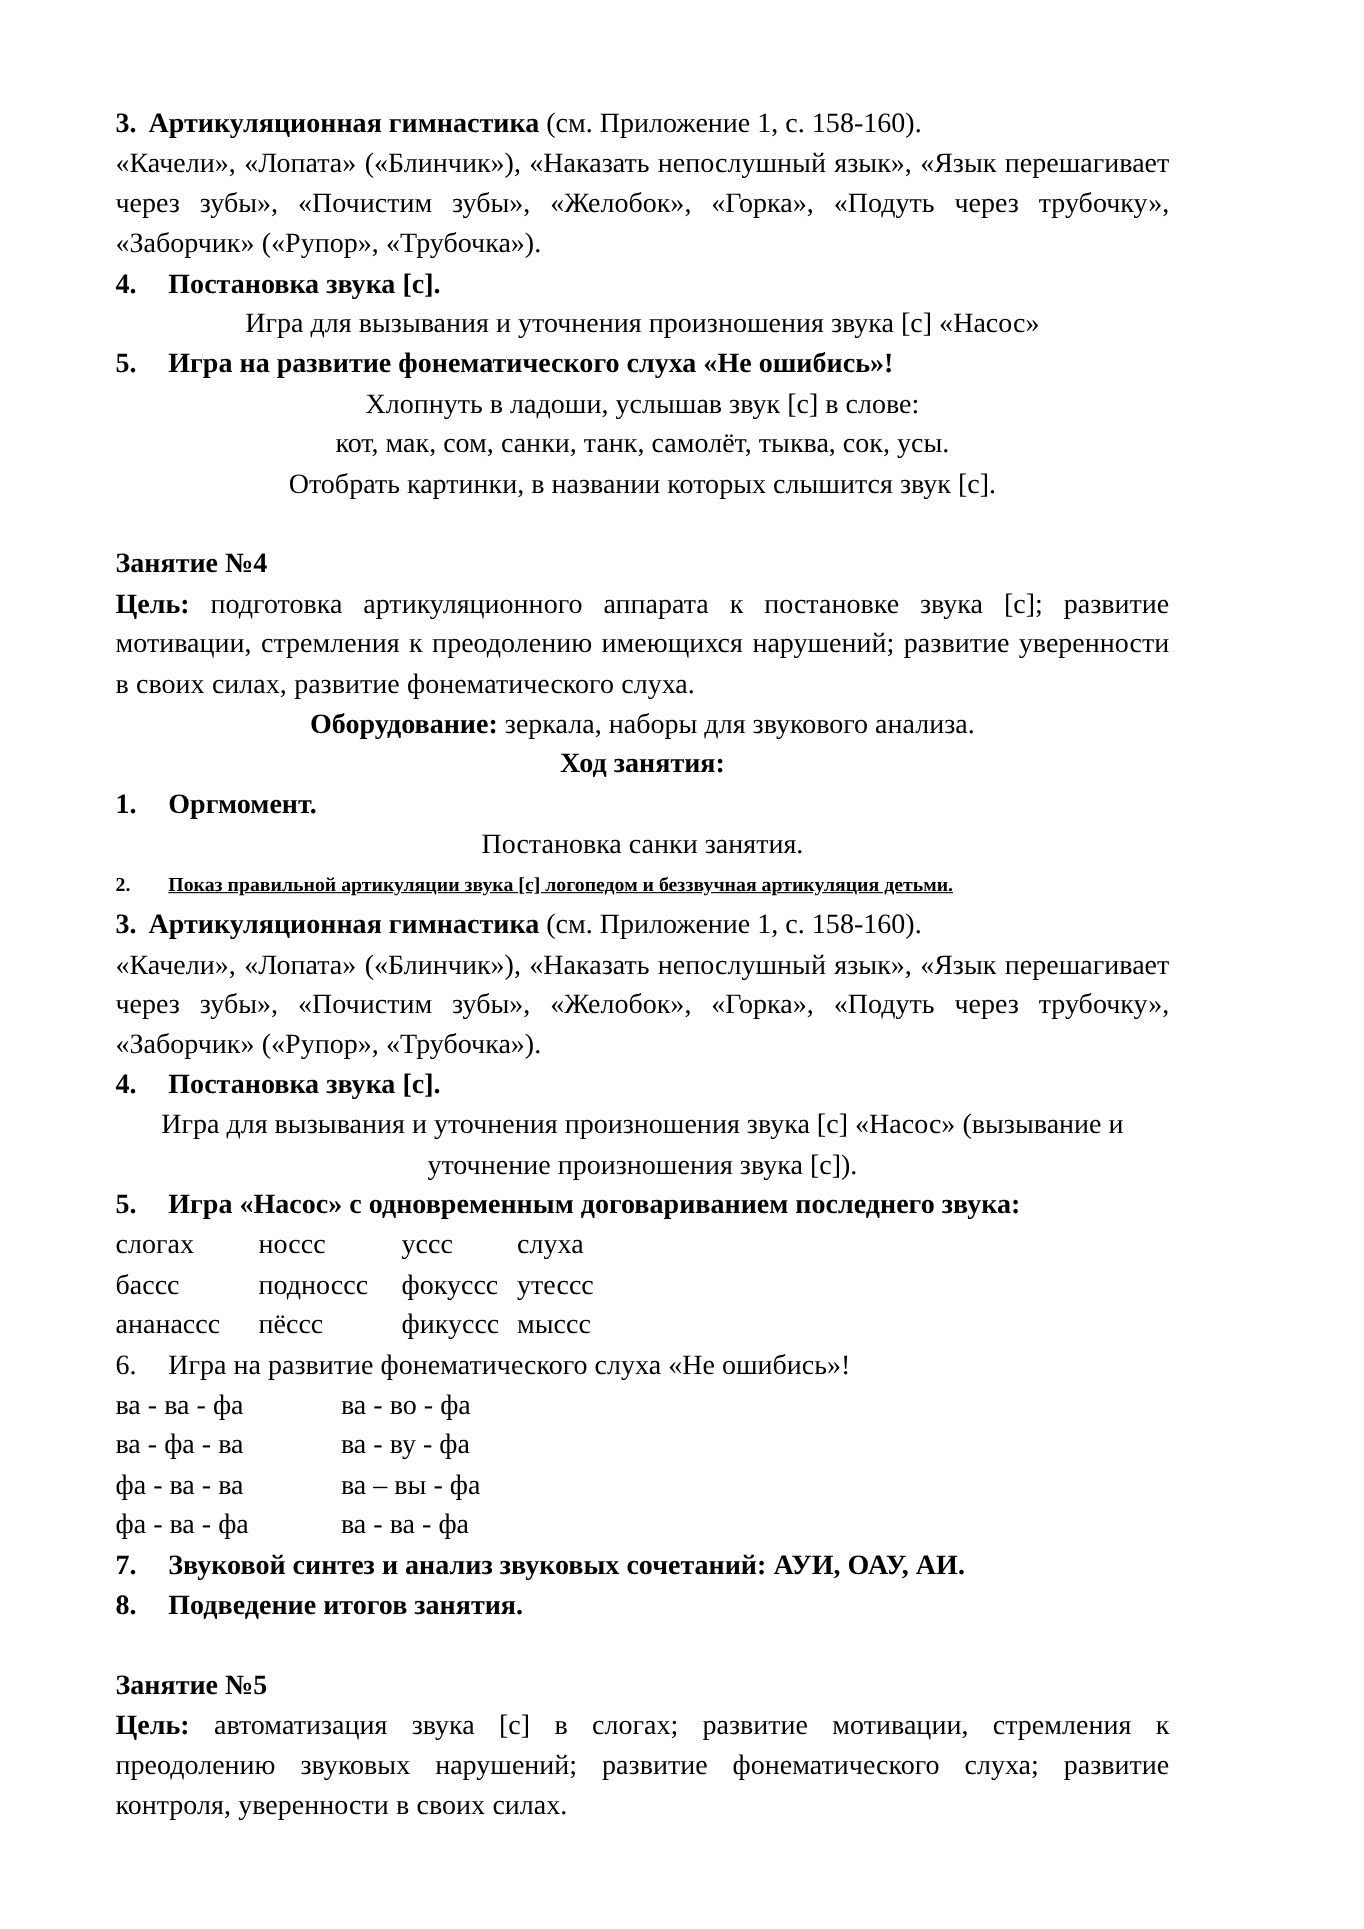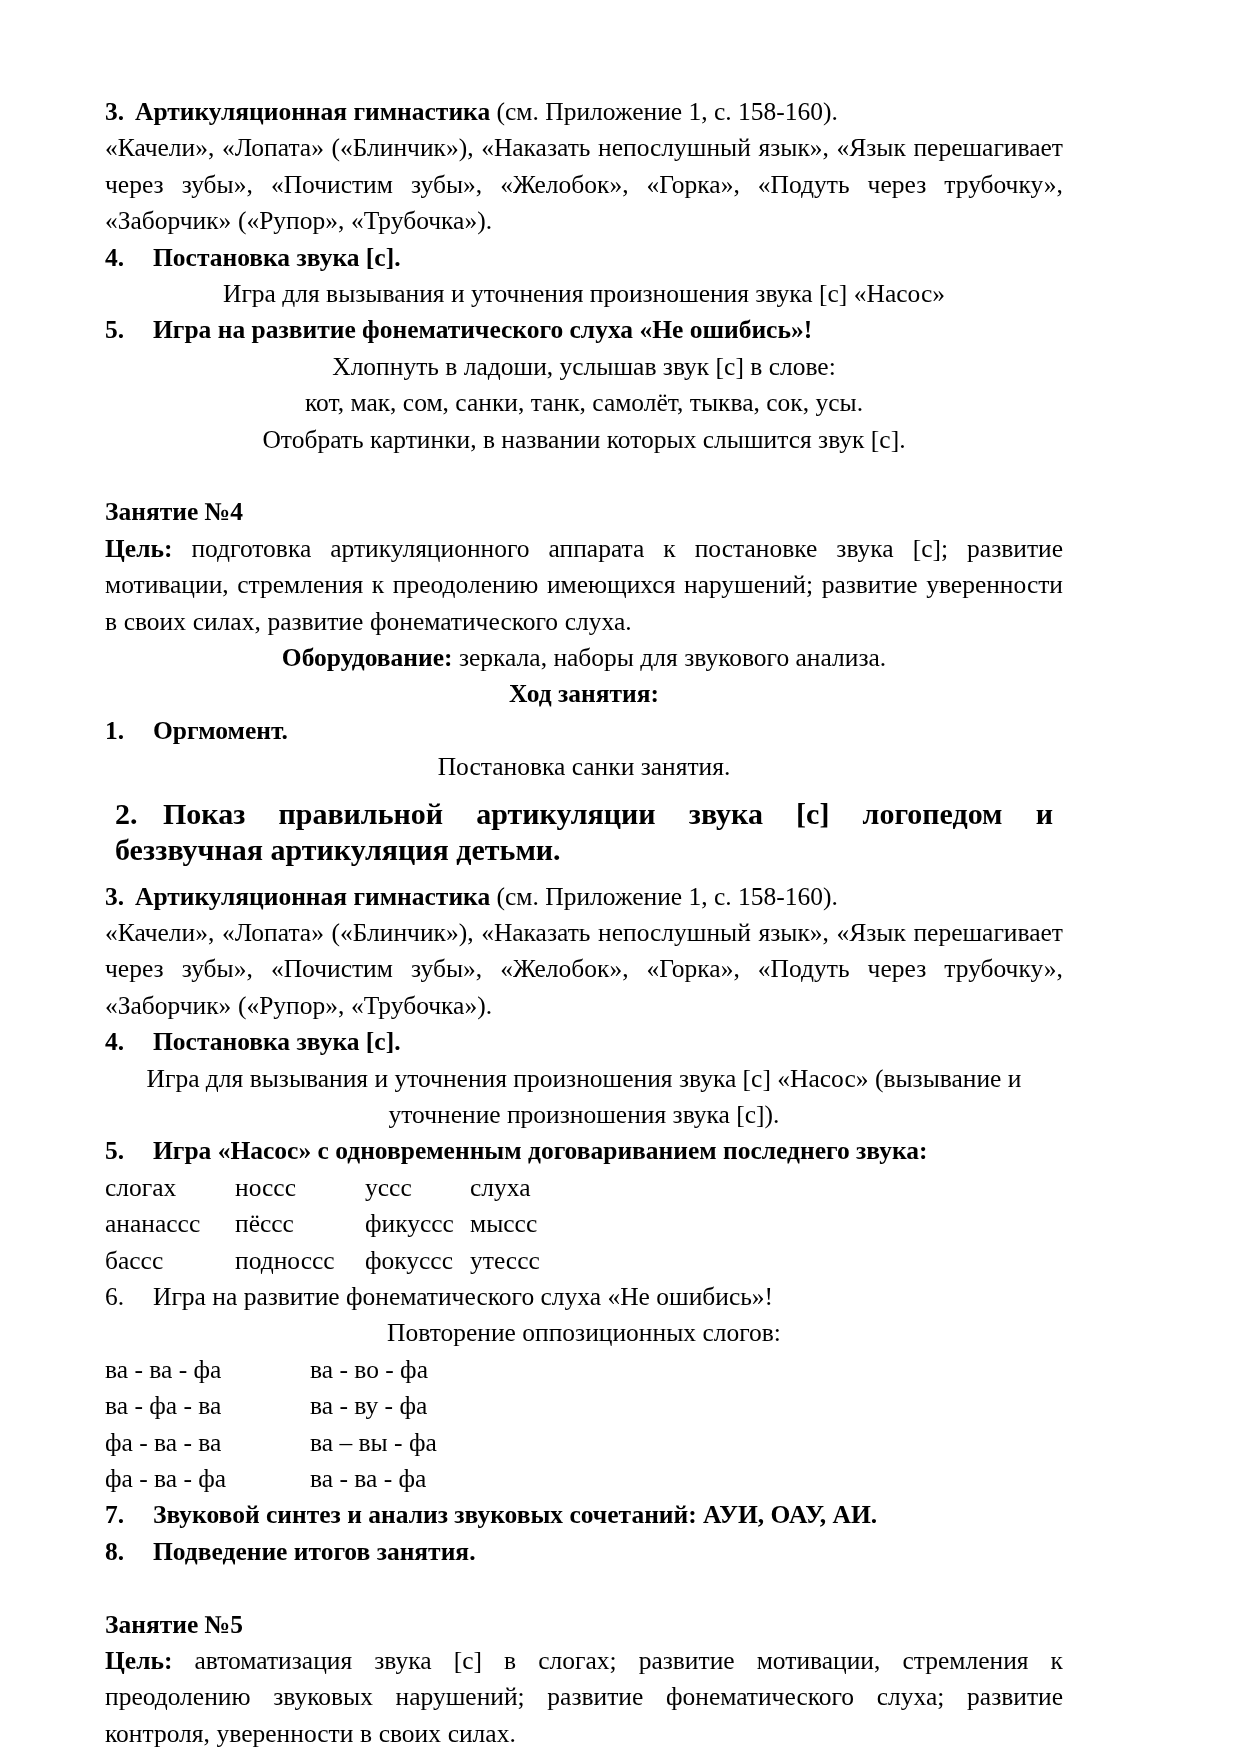--- a/index.html
+++ b/index.html
@@ -58,26 +58,27 @@
     min-width: 30px;
   }
   .numline .head {
     font-weight: bold;
   }
   .numline .tail {
     font-weight: normal;
   }
   
   .hangblock {
-    font-size: 30px;
-    line-height: 36.4px;
-    margin: 10px;
+    font-size: 18px;
+    line-height: 36.4px;
+    margin: 0;
     text-align: justify;
     text-justify: inter-word;
     font-weight: bold;
+    text-decoration: underline;
   }
   .hangblock .num {
     display: inline-block;
     min-width: 48px;
   }
   .lesson-title {
     font-size: 25.5px;
     line-height: 36.4px;
     font-weight: bold;
     margin: 0;
@@ -184,39 +185,38 @@
 
     <table class="wordgrid">
       <tbody>
         <tr>
           <td class="c0">слогах</td>
           <td class="c1">носсс</td>
           <td class="c2">уссс</td>
           <td class="c3">слуха</td>
         </tr>
         <tr>
+          <td class="c0">бассс</td>
+          <td class="c1">подноссс</td>
+          <td class="c2">фокуссс</td>
+          <td class="c3">утессс</td>
+        </tr>
+        <tr>
           <td class="c0">ананассс</td>
           <td class="c1">пёссс</td>
           <td class="c2">фикуссс</td>
           <td class="c3">мыссс</td>
         </tr>
-        <tr>
-          <td class="c0">бассс</td>
-          <td class="c1">подноссс</td>
-          <td class="c2">фокуссс</td>
-          <td class="c3">утессс</td>
-        </tr>
       </tbody>
     </table>
 
     <p class="numline">
       <span class="num" style="font-weight:normal">6.</span><span class="tail">Игра на развитие фонематического слуха «Не ошибись»!</span>
     </p>
 
-    <p class="plain">Повторение оппозиционных слогов:</p>
 
     <table class="syllgrid">
       <tbody>
         <tr>
           <td class="s0">ва - ва - фа</td>
           <td>ва - во - фа</td>
         </tr>
         <tr>
           <td class="s0">ва - фа - ва</td>
           <td>ва - ву - фа</td>

